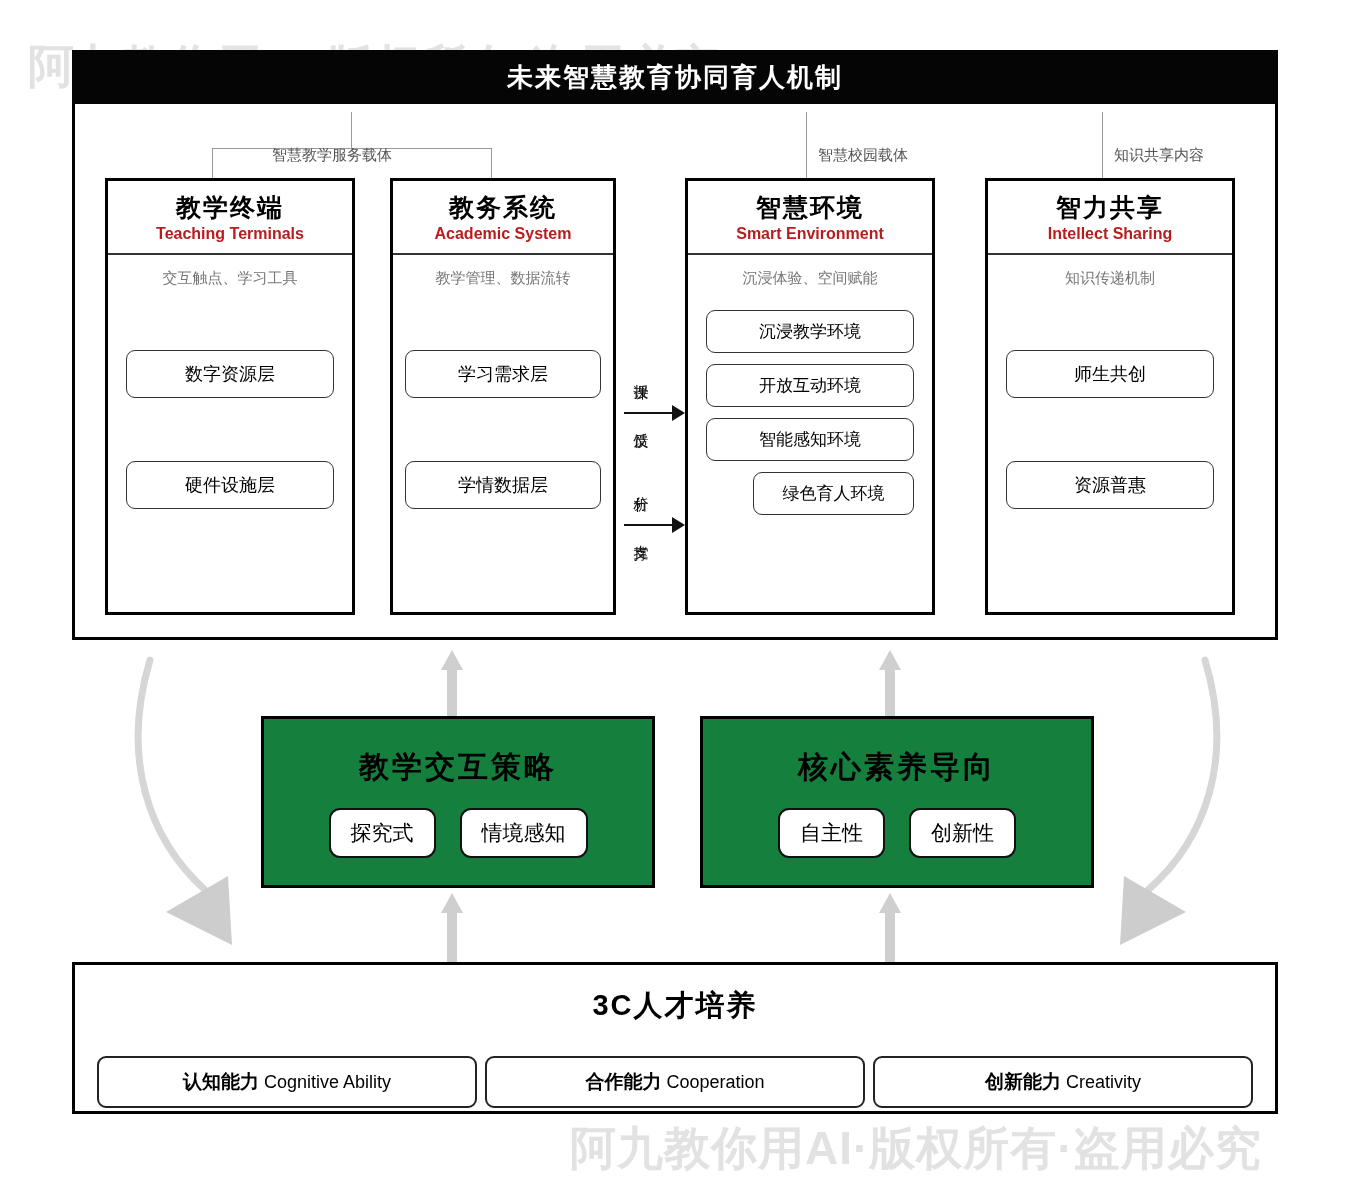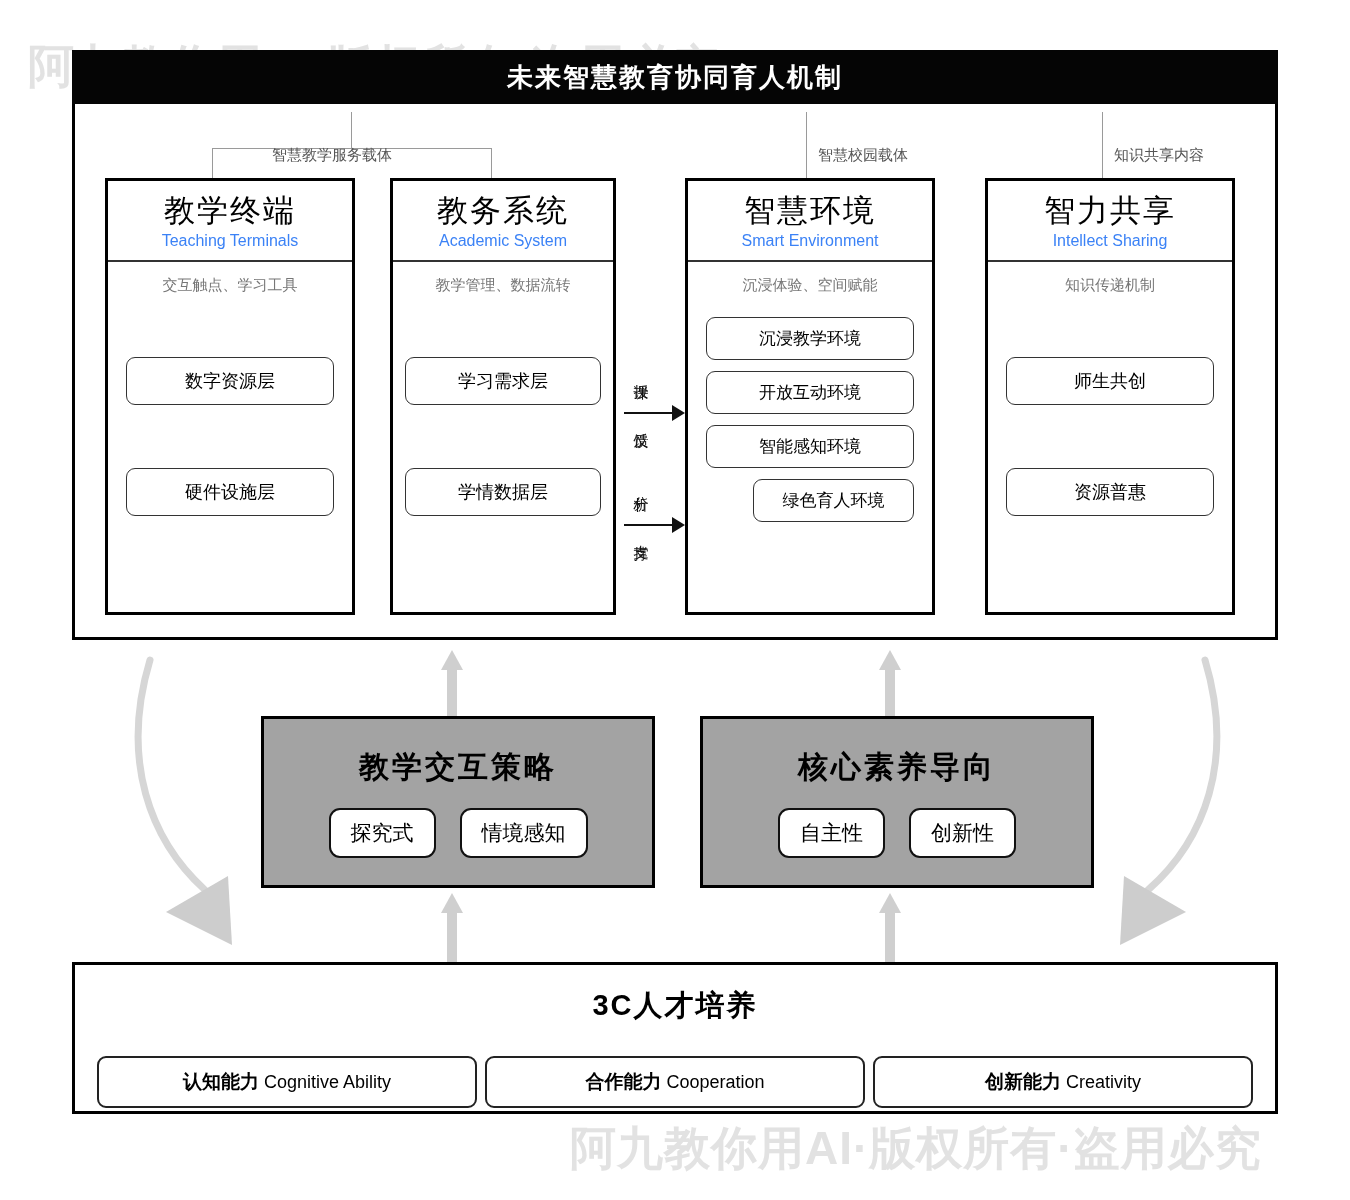--- a/index.html
+++ b/index.html
@@ -59,22 +59,22 @@
   .col{
     position:absolute;top:178px;
     border:3px solid #000;background:#fff;box-sizing:border-box;
     z-index:5;
   }
   .col .head{
     border-bottom:2px solid #333;
     padding:12px 4px 10px;
     text-align:center;
   }
-  .col .head .cn{font-size:31px;font-weight:400;letter-spacing:2px;line-height:1.15;}
-  .col .head .en{font-size:16px;font-weight:400;margin-top:3px;color:#3b82f6;}
+  .col .head .cn{font-size:25px;font-weight:700;letter-spacing:2px;line-height:1.15;}
+  .col .head .en{font-size:16px;font-weight:700;margin-top:3px;color:#b91c1c;}
   .col .sub{
     text-align:center;color:#777;font-size:15px;padding:14px 4px 0;
   }
   .col .items{padding:0 18px;margin-top:14px;}
   .pill{
     border:1.6px solid #333;border-radius:9px;background:#fff;
     text-align:center;font-size:18px;
     padding:11px 4px;
     box-sizing:border-box;
   }
@@ -90,21 +90,21 @@
   .vtext{
     position:absolute;
     writing-mode:vertical-rl;
     font-size:15px;color:#111;letter-spacing:1px;
     z-index:6;white-space:nowrap;
   }
 
   
   .strat{
     position:absolute;top:716px;height:172px;
-    border:3px solid #000;background:#a3a3a3;box-sizing:border-box;
+    border:3px solid #000;background:#15803d;box-sizing:border-box;
     z-index:5;
     display:flex;flex-direction:column;align-items:center;justify-content:center;
   }
   .strat .t{font-size:30px;font-weight:700;letter-spacing:3px;margin-bottom:20px;}
   .strat .chips{display:flex;gap:24px;}
   .chip{
     border:2.4px solid #111;border-radius:11px;background:#fff;
     font-size:21px;padding:9px 20px;
   }
 

